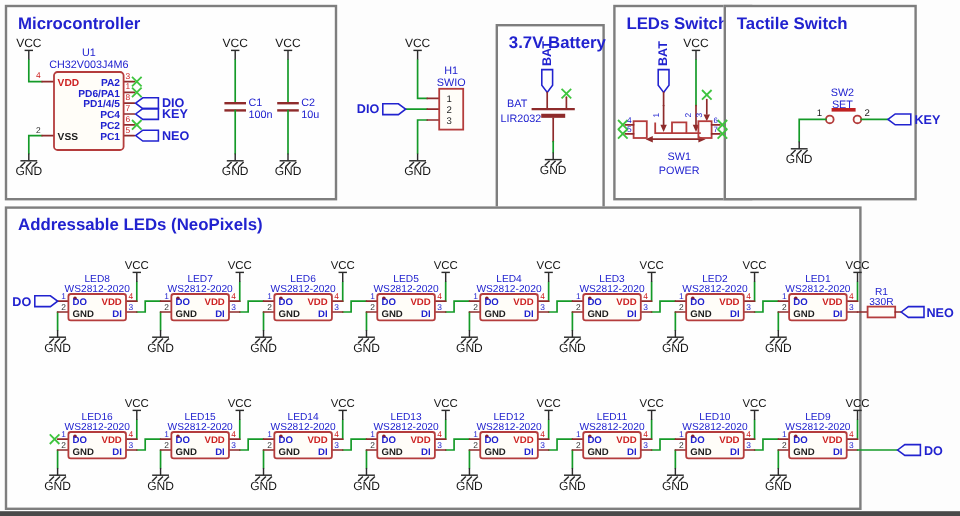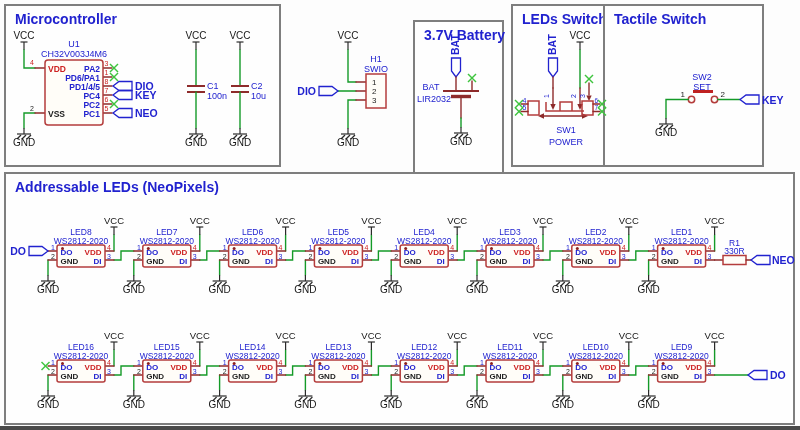--- a/index.html
+++ b/index.html
@@ -39,21 +39,21 @@
   </div>
   <div class="sec" style="left:413px;top:20px;width:91px;height:204px">
     <div class="sec-title">3.7V Battery</div>
   </div>
   <div class="sec" style="left:511px;top:4px;width:116px;height:163px">
     <div class="sec-title">LEDs Switch</div>
   </div>
   <div class="sec" style="left:603px;top:4px;width:161px;height:163px">
     <div class="sec-title">Tactile Switch</div>
   </div>
-  <div class="sec" style="left:4px;top:172px;width:791px;height:253px">
+  <div class="sec" style="left:4px;top:172px;width:714px;height:253px">
     <div class="sec-title">Addressable LEDs (NeoPixels)</div>
   </div>
   <div id="bottom-edge"></div>
 
   <svg id="schem" width="800" height="430" viewBox="0 0 800 430">
     <defs>
       <g id="gndS">
         <line x1="0" y1="0" x2="0" y2="6"></line>
           <line x1="-7" y1="6" x2="7" y2="6"></line>
         <line x1="-3" y1="7" x2="-7" y2="11"></line>

